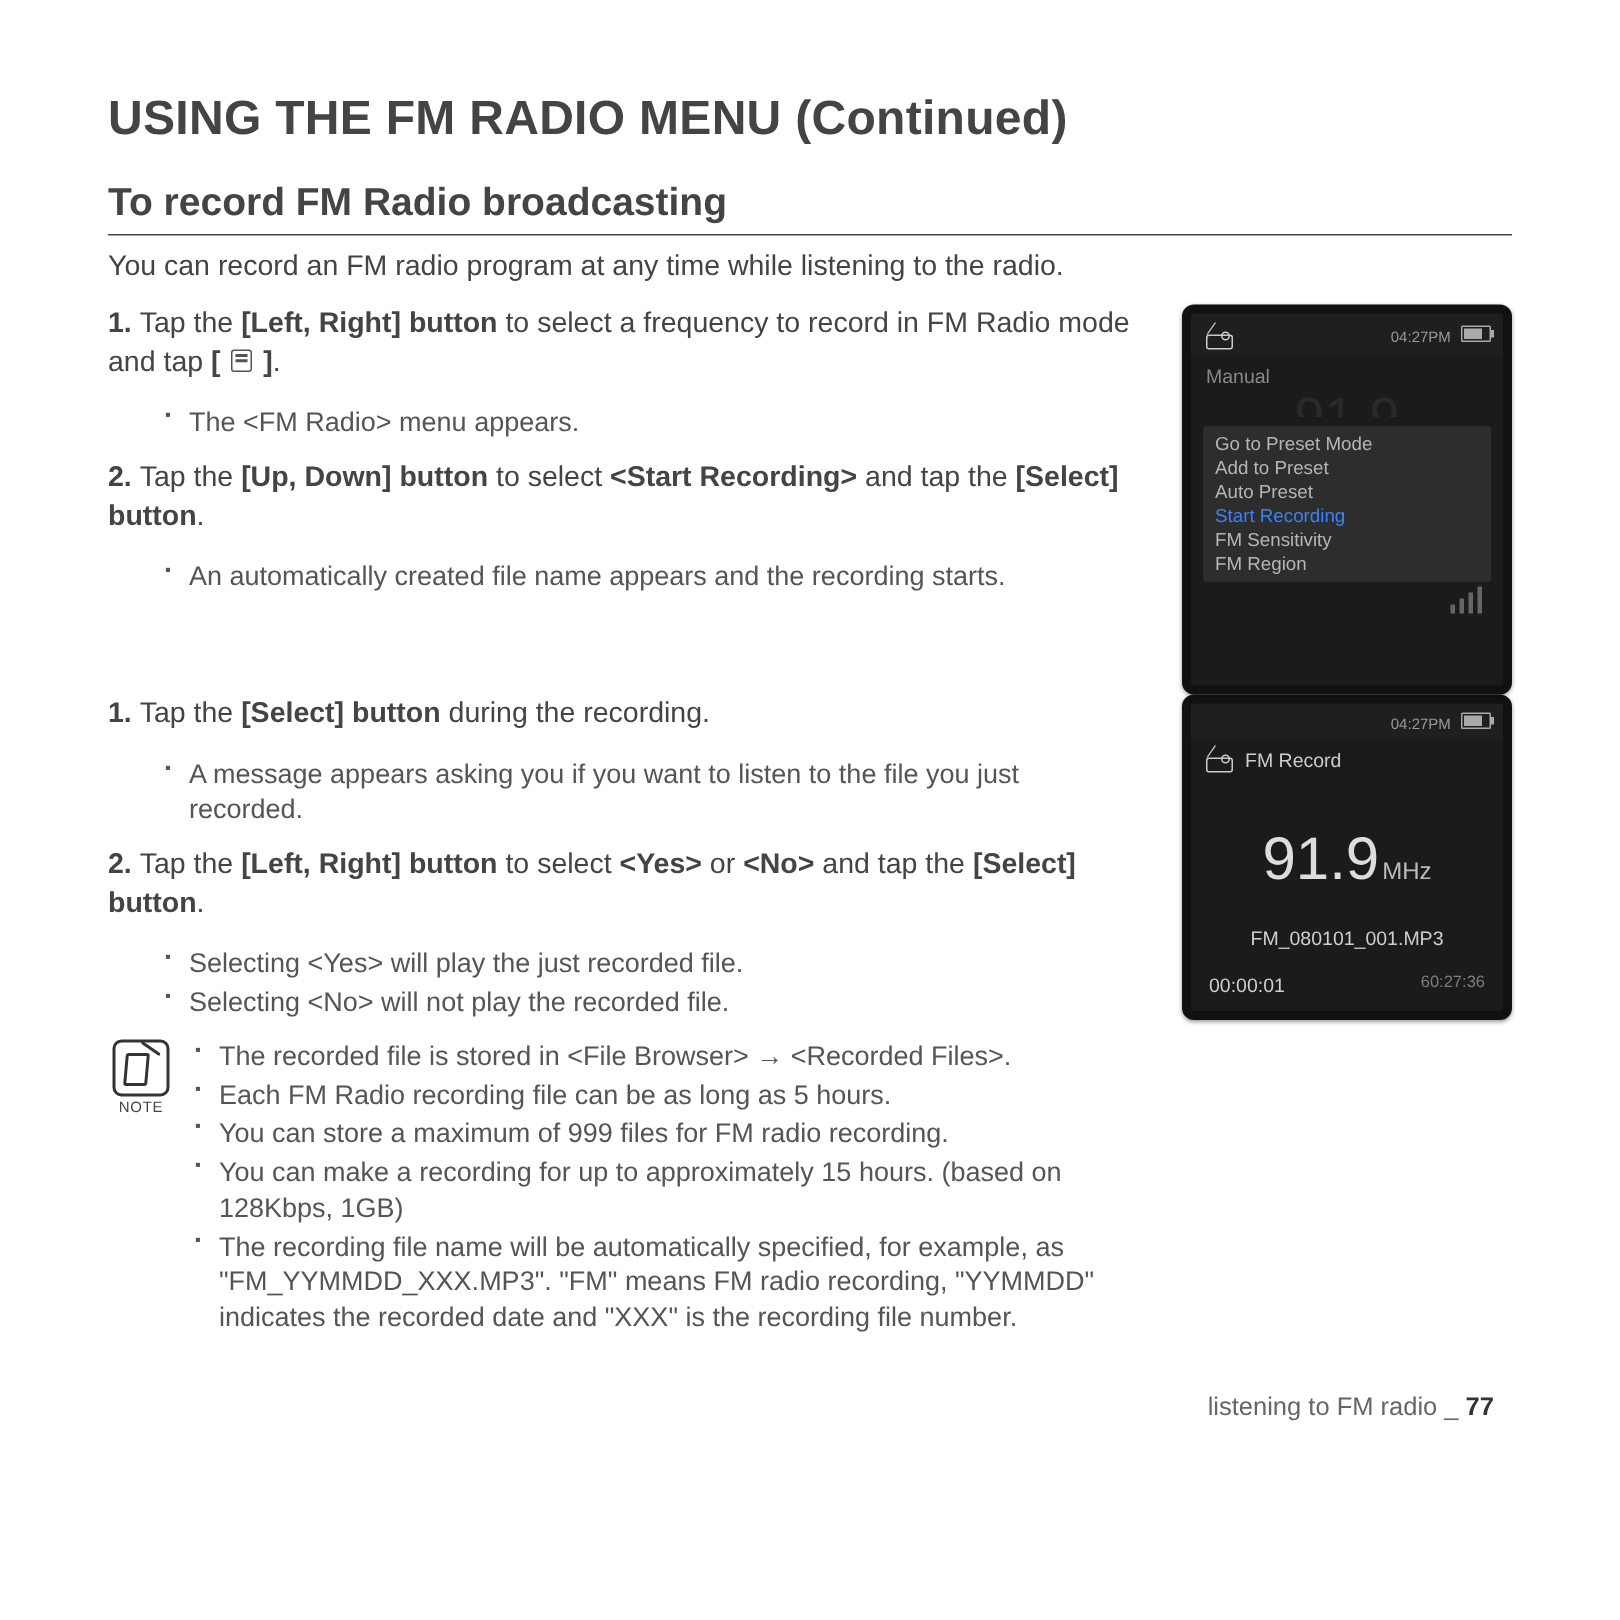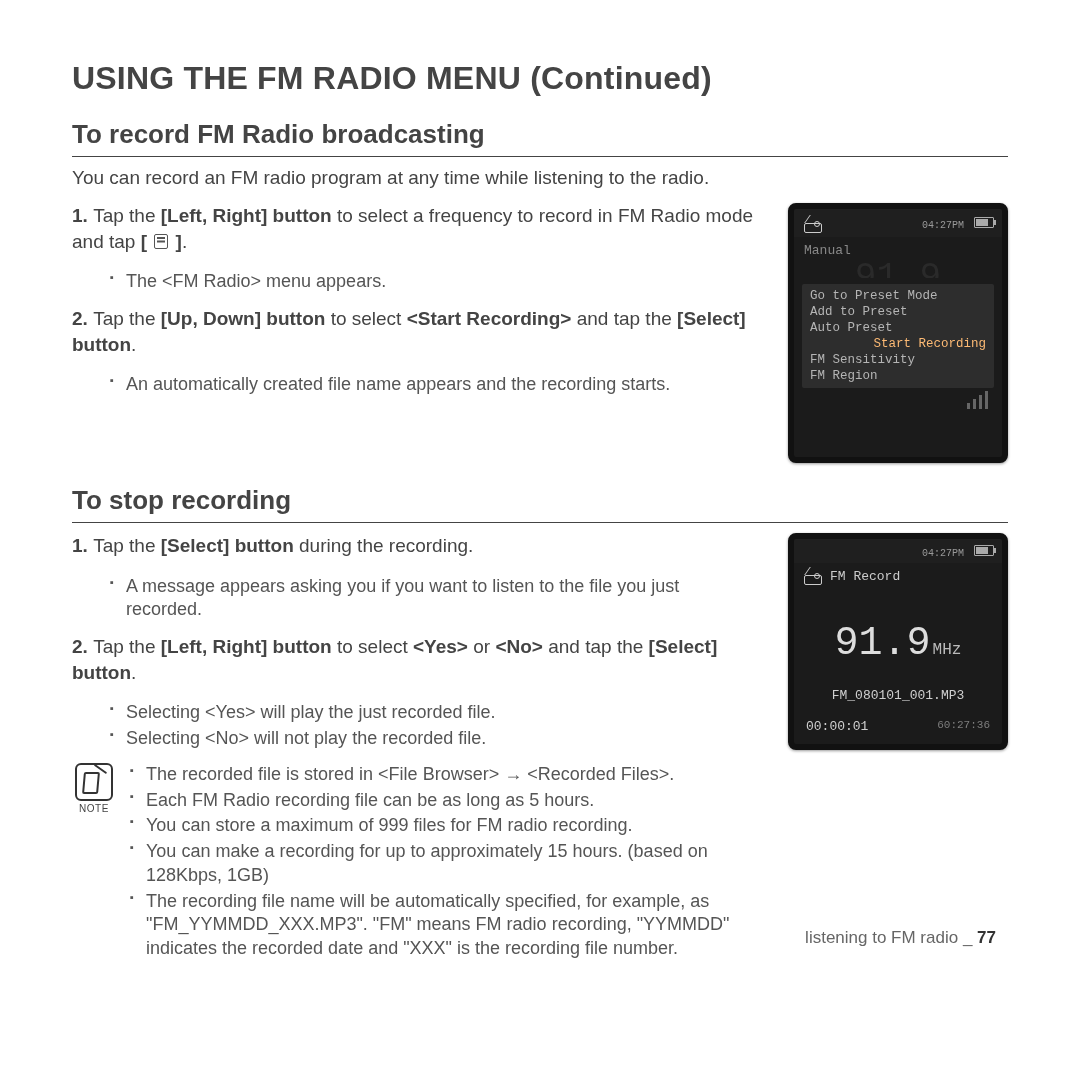--- a/index.html
+++ b/index.html
@@ -40,21 +40,20 @@
   }
   .content-row {
     display: flex;
     gap: 24px;
   }
   .text-col {
     flex: 1 1 auto;
   }
   .device-col {
     flex: 0 0 220px;
-    font-family: Liberation Mono, monospace;
   }
   ol.steps {
     list-style: none;
     padding: 0;
     margin: 0;
     counter-reset: step;
   }
   ol.steps > li {
     margin-bottom: 12px;
     font-size: 19px;
@@ -180,22 +179,21 @@
     border-radius: 2px;
     padding: 4px 8px;
   }
   .menu-list .mi {
     font-size: 12.5px;
     color: #b5b5b5;
     padding: 1px 0;
     white-space: nowrap;
   }
   .menu-list .mi.sel {
-    color: #fdba74;
-    text-align: right;
+    color: #3b82f6;
   }
   .bars {
     position: absolute;
     right: 14px;
     bottom: 48px;
     display: flex;
     gap: 3px;
     align-items: flex-end;
   }
   .bars span {
@@ -346,21 +344,20 @@
         <div class="bars">
           <span style="height:6px"></span>
             <span style="height:10px"></span>
             <span style="height:14px"></span>
             <span style="height:18px"></span>
         </div>
       </div>
     </div>
   </div>
 
-  <h2 class="section">To stop recording</h2>
 
   <div class="content-row">
     <div class="text-col">
       <ol class="steps">
         <li>
           <span class="step-line">
             <span>Tap the </span><b>[Select] button</b><span> during the recording.</span>
           </span>
           <ul class="sub">
             <li>A message appears asking you if you want to listen to the file you just recorded.</li>

